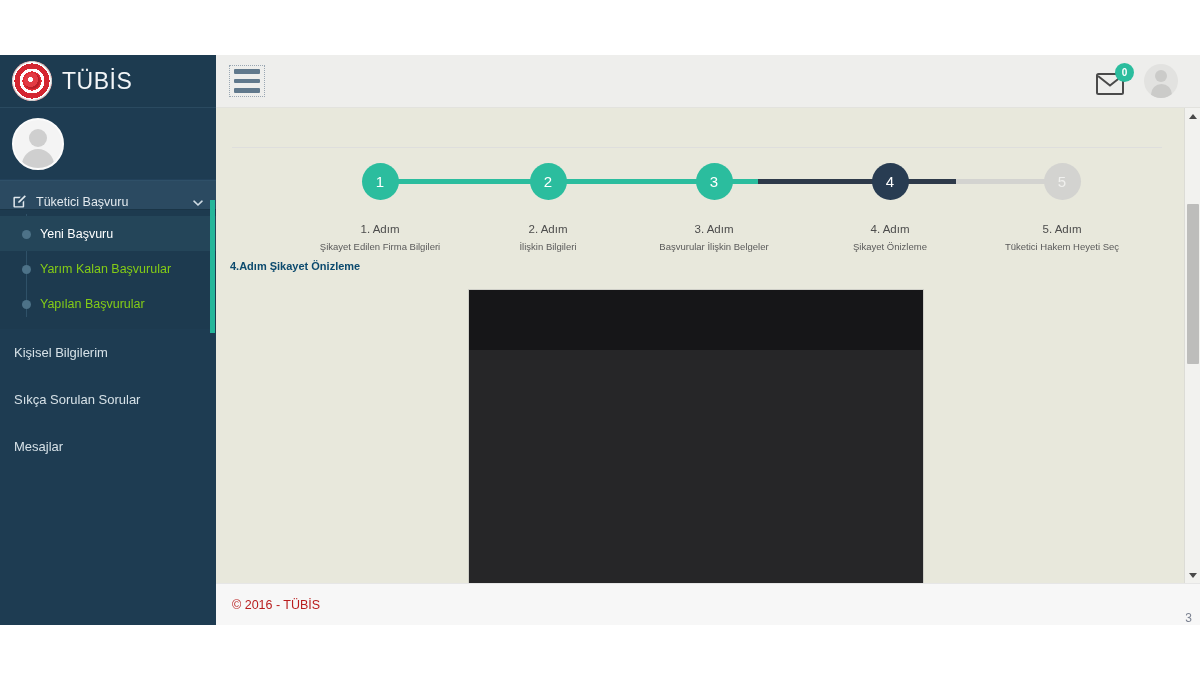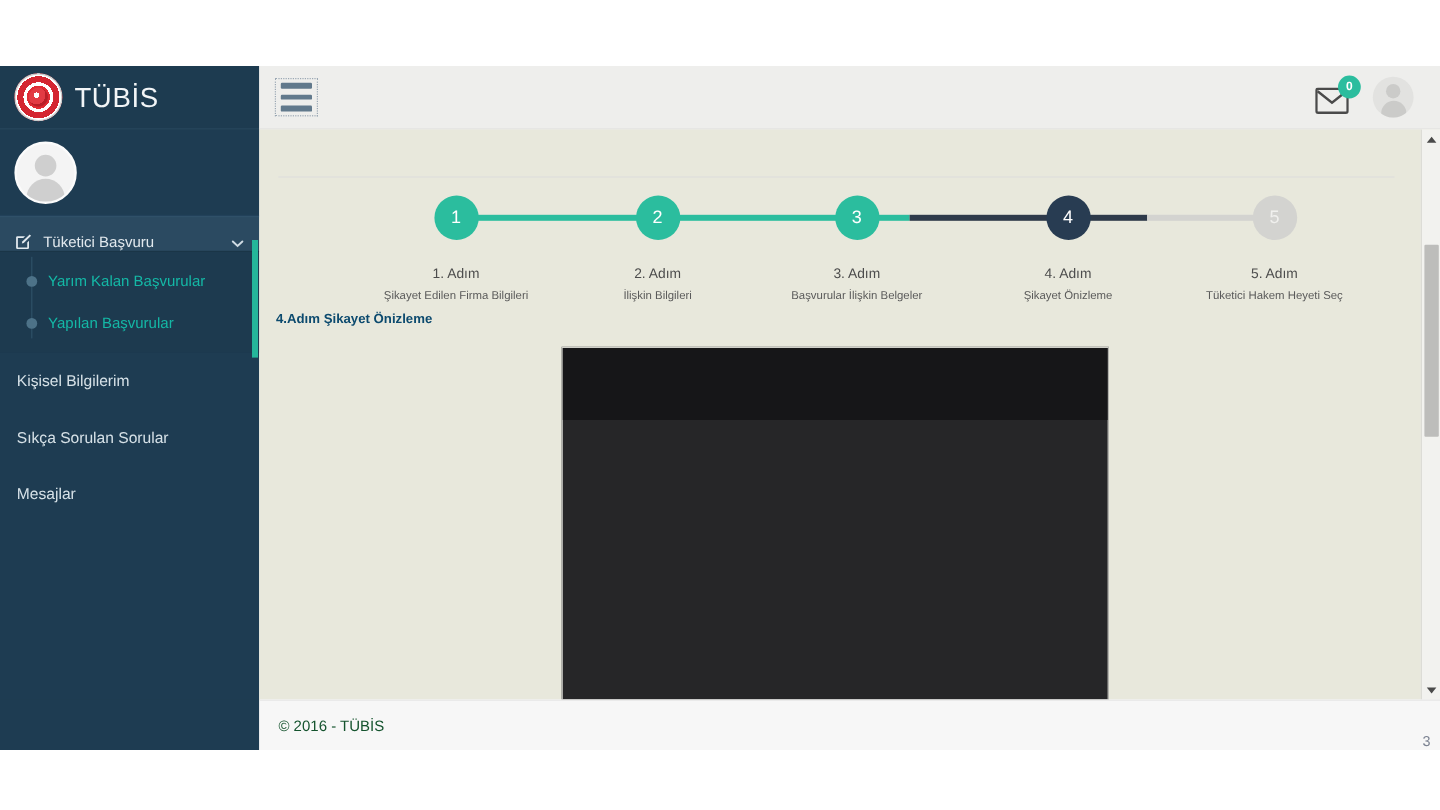--- a/index.html
+++ b/index.html
@@ -69,21 +69,21 @@
   .submenu::before {
     content: ""; position: absolute; left: 26px; top: 4px; bottom: 12px;
     width: 1px; background: #2f5168;
   }
   .submenu::after {
     content: ""; position: absolute; right: 1px; top: -10px; bottom: -4px;
     width: 5px; background: #25b69a;
   }
   .sub-item {
     height: 35px; display: flex; align-items: center; padding-left: 40px;
-    color: #14b8a6; font-size: 12.5px; position: relative; cursor: pointer;
+    color: #84cc16; font-size: 12.5px; position: relative; cursor: pointer;
   }
   .sub-item .dot {
     position: absolute; left: 22px; top: 50%; margin-top: -4px;
     width: 9px; height: 9px; border-radius: 50%; background: #4d7288;
   }
   .sub-item.active { background: #244559; color: #ffffff; }
 
   .menu-item {
     height: 47px; display: flex; align-items: center; padding-left: 14px;
     color: #d6e1e7; font-size: 13px; cursor: pointer;
@@ -180,21 +180,21 @@
   .vscroll .thumb {
     position: absolute; left: 2px; top: 96px; width: 12px; height: 160px;
     background: #bdbdbb; border-radius: 1px; cursor: pointer;
   }
 
   
   .footer {
     position: absolute; left: 216px; top: 583px; width: 984px; height: 42px;
     background: #f7f7f7; border-top: 1px solid #e6e6e6;
     display: flex; align-items: center; padding-left: 16px;
-    color: #14532d; font-size: 12.5px;
+    color: #b91c1c; font-size: 12.5px;
   }
   .page-num {
     position: absolute; right: 8px; top: 611px; font-size: 12px; color: #7c8392;
   }
   .sidebar-foot {
     position: absolute; left: 0; top: 583px; width: 216px; height: 42px;
     background: #1e3c52;
   }
 </style>
 </head>
@@ -222,20 +222,24 @@
       </span>
       <span>Tüketici Başvuru</span>
       <span class="chev">
         <svg width="12" height="12" viewBox="0 0 12 12">
             <path d="M2 4.2 L6 8 L10 4.2" stroke="#cfdbe3" stroke-width="1.6" fill="none" stroke-linecap="round"></path>
           </svg>
       </span>
     </div>
 
     <div class="submenu">
+      <div class="sub-item active">
+        <span class="dot"></span>
+        <span>Yeni Başvuru</span>
+      </div>
       <div class="sub-item">
         <span class="dot"></span>
         <span>Yarım Kalan Başvurular</span>
       </div>
       <div class="sub-item">
         <span class="dot"></span>
         <span>Yapılan Başvurular</span>
       </div>
     </div>
 

